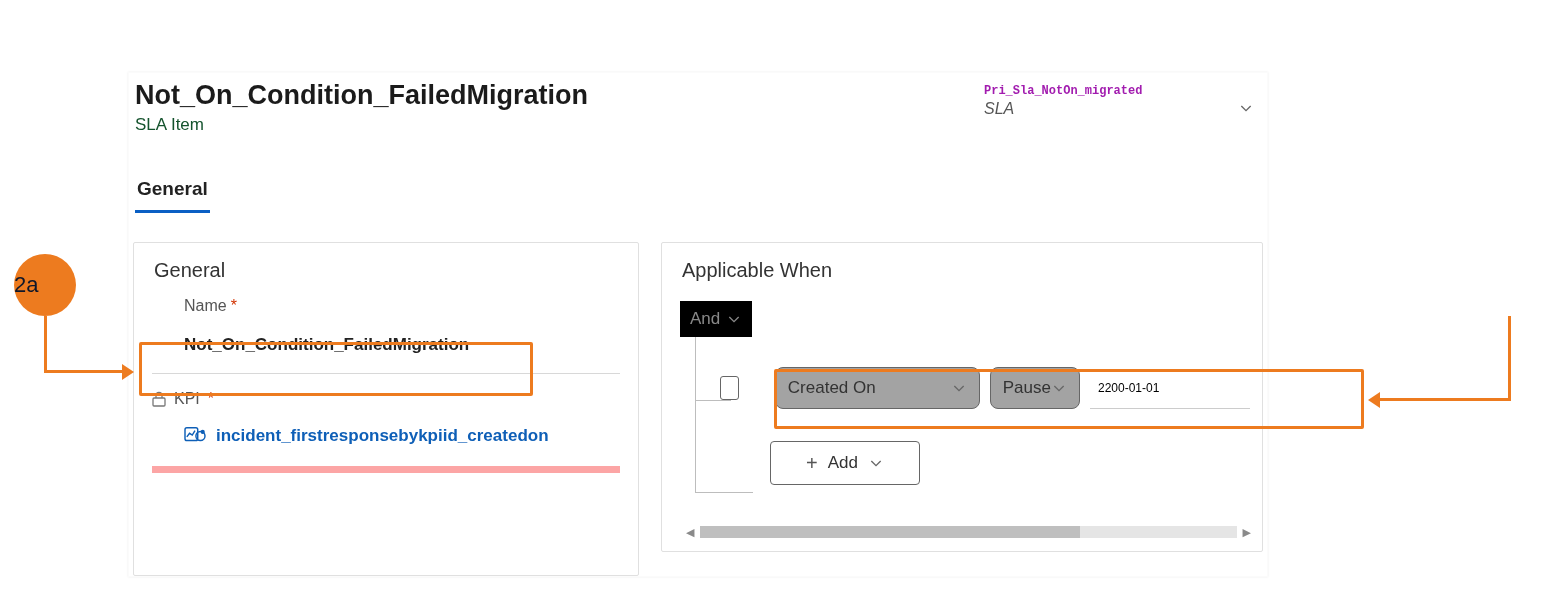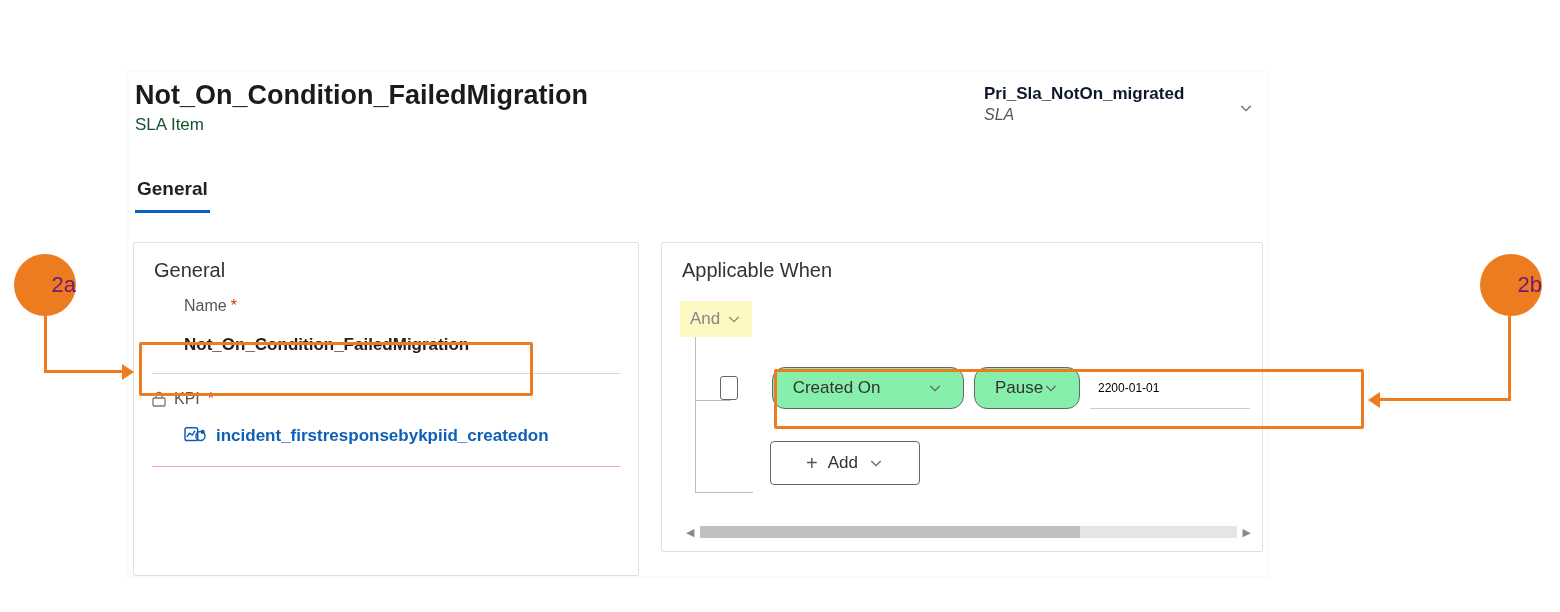--- a/index.html
+++ b/index.html
@@ -4,77 +4,77 @@
 <style>
   * { box-sizing: border-box; }
   html, body { margin:0; padding:0; font-family: "Segoe UI", Arial, sans-serif; color:#333; background:#fff; font-size:16px; }
   .stage { position:relative; width:1256px; height:612px; }
   .panel { position:absolute; left:128px; top:72px; width:1140px; height:505px; border:1px solid #fbfbfb; box-shadow:0 0 2px rgba(0,0,0,0.08); }
 
   
   .page-title { position:absolute; left:135px; top:80px; font-size:27px; font-weight:700; color:#1b1b1b; }
   .page-subtitle { position:absolute; left:135px; top:115px; font-size:17px; color:#14532d; }
   .sla-block { position:absolute; left:984px; top:84px; width:260px; }
-  .sla-link { color:#0f172a; font-weight:600; font-size:17px; }
+  .sla-link { color:#a21caf; font-weight:600; font-size:12px;font-family:Liberation Mono, monospace; }
   .sla-label { color:#555; font-size:16px; margin-top:2px;font-style:italic; }
   .sla-chevron { position:absolute; left:1238px; top:100px; color:#666; }
 
   
   .tabs { position:absolute; left:135px; top:178px; }
   .tab-item { display:inline-block; font-size:19px; font-weight:600; color:#222; padding:0 2px 10px 2px; border-bottom:3px solid #0a5fc4; }
 
   
   .section { position:absolute; border:1px solid #e0e0e0; border-radius:2px; background:#fff; }
   .section-general { left:133px; top:242px; width:506px; height:334px; }
   .section-applicable { left:661px; top:242px; width:602px; height:310px; }
   .section-title { font-size:20px; color:#333; padding:16px 20px 0 20px; position:absolute; top:0; left:0; }
 
   
   .gen-body { position:absolute; left:18px; top:54px; right:18px; bottom:0; }
   .field-label { font-size:16px; color:#555; display:flex; align-items:center; gap:4px; }
   .req { color:#d13200; }
   .name-value { font-size:17px; font-weight:700; color:#222; padding:20px 0 18px 32px; border-bottom:1px solid #d8d8d8; }
   .kpi-label-row { padding-top:16px; display:flex; align-items:center; gap:8px; }
-  .kpi-value { font-size:17px; color:#0e5fb7; font-weight:600; padding:18px 0 20px 32px; border-bottom:1px solid #fca5a5; display:flex; align-items:center; gap:10px; }
+  .kpi-value { font-size:17px; color:#0e5fb7; font-weight:600; padding:18px 0 20px 32px; border-bottom:7px solid #fca5a5; display:flex; align-items:center; gap:10px; }
   .allow-row { padding-top:14px; display:flex; align-items:center; gap:8px; }
   .toggle-row { padding:14px 0 0 32px; display:flex; align-items:center; gap:12px; }
   .toggle { width:46px; height:22px; border-radius:12px; background:#d0d0d0; position:relative; }
   .toggle::after { content:""; width:16px; height:16px; border-radius:50%; background:#fff; position:absolute; left:3px; top:3px; }
 
   
   .lock-svg { width:14px; height:16px; }
 
   
   .kpi-ico { width:22px; height:20px; }
 
   
   .apw-body { position:absolute; left:18px; top:58px; right:12px; bottom:0; }
-  .and-chip { display:inline-flex; align-items:center; gap:6px; background:#fef9c3; padding:8px 10px; color:#888; font-size:17px; }
+  .and-chip { display:inline-flex; align-items:center; gap:6px; background:#000000; padding:8px 10px; color:#888; font-size:17px; }
   .cond-row { position:relative; margin-top:30px; margin-left:40px; display:flex; align-items:center; gap:10px; }
   .checkbox { width:24px; height:24px; border:1.5px solid #666; border-radius:3px; background:#fff; }
-  .fld-dd { height:42px; border:1.5px solid #666; border-radius:13px; display:flex; align-items:center; justify-content:space-between; padding:0 20px; font-size:17px; color:#333; background:#86efac; }
+  .fld-dd { height:42px; border:1.5px solid #666; border-radius:8px; display:flex; align-items:center; justify-content:space-between; padding:0 12px; font-size:17px; color:#333; background:#a3a3a3; }
   .fld-field { width:255px; }
   .fld-op { width:106px; }
   .fld-val { height:42px; border:0; border-bottom:1px solid #ccc; font-size:12px; padding:0 8px; width:160px; }
   .add-btn { margin-top:32px; margin-left:90px; height:44px; width:150px; border:1.5px solid #666; border-radius:4px; background:#fff; display:flex; align-items:center; justify-content:center; gap:10px; font-size:17px; }
   .plus { font-size:20px; color:#555; }
 
   
   .tree-line-v { position:absolute; left:33px; top:88px; height:162px; width:1px; background:#bdbdbd; }
   .tree-line-h1 { position:absolute; left:33px; top:157px; width:36px; height:1px; background:#bdbdbd; }
   .tree-line-h2 { position:absolute; left:33px; top:249px; width:58px; height:1px; background:#bdbdbd; }
 
   
   .scroll-strip { position:absolute; left:686px; top:524px; width:565px; height:16px; display:flex; align-items:center; }
   .scroll-track { flex:1; height:12px; background:#e5e5e5; margin:0 6px; position:relative; }
   .scroll-thumb { position:absolute; left:0; top:0; height:12px; width:380px; background:#bfbfbf; }
   .scroll-arrow { color:#8a8a8a; font-size:11px; }
 
   
-  .callout-circle { position:absolute; width:62px; height:62px; border-radius:50%; background:#ed7b1f; display:flex; align-items:center; justify-content:flex-end; color:#701a75; font-size:22px; }
+  .callout-circle { position:absolute; width:62px; height:62px; border-radius:50%; background:#ed7b1f; display:flex; align-items:center; justify-content:flex-start; color:#0f172a; font-size:22px; }
   .callout-2a { left:14px; top:254px; }
   .callout-2b { left:1480px; top:254px; }
   .callout-line { position:absolute; background:#ed7b1f; }
   .cl2a-v { left:44px; top:316px; width:3px; height:56px; }
   .cl2a-h { left:44px; top:370px; width:80px; height:3px; }
   .cl2a-arrow { position:absolute; left:122px; top:364px; width:0; height:0; border-top:8px solid transparent; border-bottom:8px solid transparent; border-left:12px solid #ed7b1f; }
   .cl2b-v { left:1508px; top:316px; width:3px; height:84px; }
   .cl2b-h { left:1380px; top:398px; width:131px; height:3px; }
   .cl2b-arrow { position:absolute; left:1368px; top:392px; width:0; height:0; border-top:8px solid transparent; border-bottom:8px solid transparent; border-right:12px solid #ed7b1f; }
 
@@ -190,23 +190,20 @@
     <span class="scroll-arrow">▶</span>
   </div>
 
   <div class="callout-circle callout-2a">
       <span>2a</span>
     </div>
   <div class="callout-line cl2a-v"></div>
   <div class="callout-line cl2a-h"></div>
   <div class="cl2a-arrow"></div>
 
-  <div class="callout-circle callout-2b">
-      <span>2b</span>
-    </div>
   <div class="callout-line cl2b-v"></div>
   <div class="callout-line cl2b-h"></div>
   <div class="cl2b-arrow"></div>
 
   <div class="hibox hibox-name"></div>
   <div class="hibox hibox-cond"></div>
 
 </div>
 
 </body></html>

